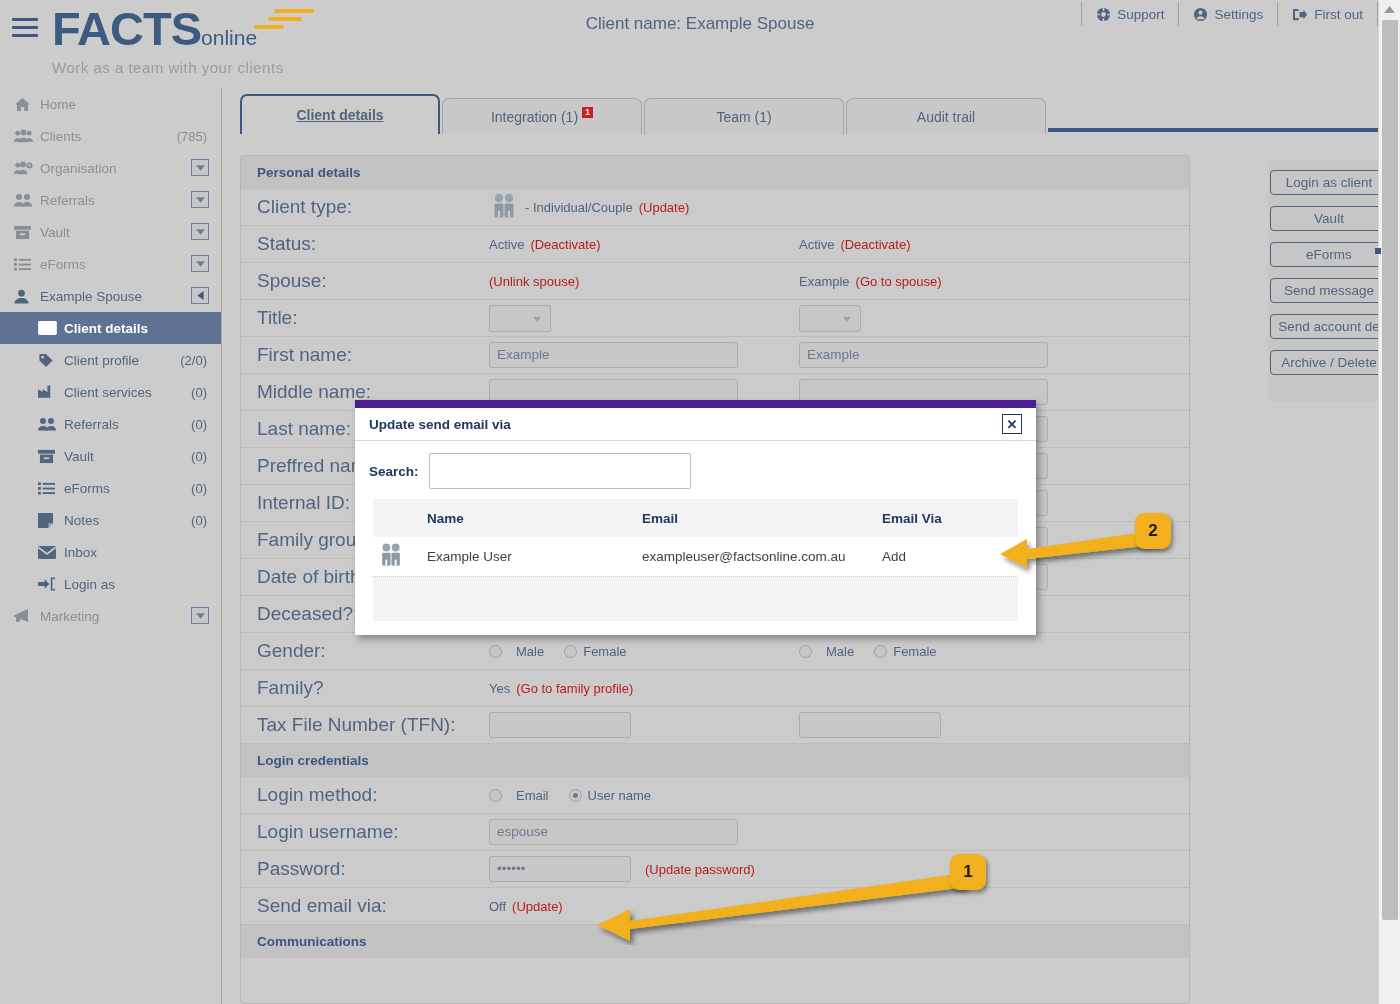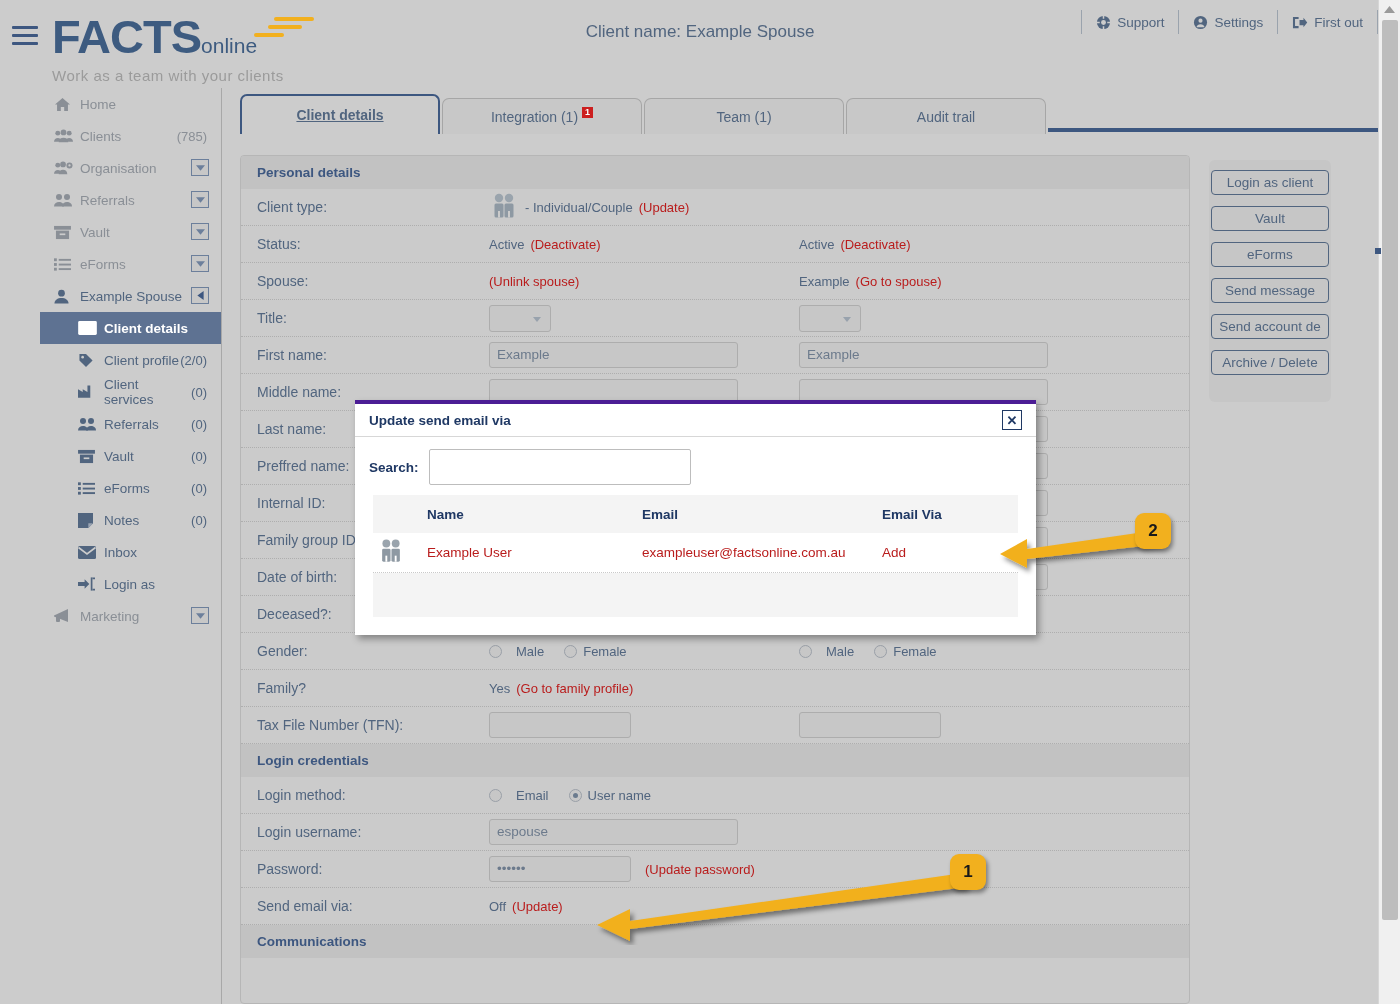--- a/index.html
+++ b/index.html
@@ -8,21 +8,21 @@
     width: 1400px; height: 1004px;
     overflow: hidden;
     background: #cccccc;
     font-family: "Liberation Sans", sans-serif;
     font-size: 13px;
     color: #51657f;
   }
   #app { position: relative; width: 1400px; height: 1004px; overflow: hidden; }
 
   
-  .topbar { position: absolute; left: 0; top: 8px; width: 1400px; height: 88px; background: #cccccc; }
+  .topbar { position: absolute; left: 0; top: 0; width: 1400px; height: 88px; background: #cccccc; }
   .hamburger { position: absolute; left: 12px; top: 18px; width: 26px; height: 22px; cursor: pointer; }
   .hamburger span { display: block; height: 3px; background: #3d5780; margin-bottom: 5px; border-radius: 1px; }
 
   .logo { position: absolute; left: 52px; top: 4px; width: 270px; height: 74px; }
   .logo .facts { font-family: "Liberation Sans", sans-serif; font-weight: bold; font-size: 47px;
                  letter-spacing: -1px; color: #3d5b80; line-height: 50px; }
   .logo .online { font-size: 21px; font-weight: normal; color: #3d5b80; letter-spacing: 0px; }
   .logo .tag { font-size: 15px; color: #9b9b9b; margin-top: -4px; letter-spacing: .5px; }
   .logo .dashes { position: absolute; right: 8px; top: 5px; width: 60px; height: 26px; }
   .logo .dashes i { display: block; height: 4px; background: #f2b01e; border-radius: 2px; margin-bottom: 4px; }
@@ -34,21 +34,21 @@
                   font-size: 17px; color: #51657f; }
 
   .toplinks { position: absolute; right: 22px; top: 0px; display: flex; align-items: center; height: 28px; }
   .toplink { display: flex; align-items: center; gap: 6px; padding: 0 14px; height: 24px;
              border-left: 1px solid #9aa3ad; color: #51657f; font-size: 13.5px; cursor: pointer; }
   .toplink:last-child { border-right: 1px solid #9aa3ad; }
   .toplink svg { display:block; }
 
   
   .sidebar { position: absolute; left: 0; top: 88px; width: 222px; height: 916px;
-             background: #cccccc; border-right: 1px solid #a8a8a8; overflow: hidden; padding-left: 40px; }
+             background: #cccccc; border-right: 1px solid #a8a8a8; overflow: hidden; }
   .nav-item { position: relative; display: flex; align-items: center; height: 32px;
               padding-left: 14px; cursor: pointer; color: #8a8f96; font-size: 13.5px; }
   .nav-item .ic { width: 26px; display: flex; align-items: center; }
   .nav-item .lbl { flex: 1; }
   .nav-item .cnt { margin-right: 14px; font-size: 13px; }
   .nav-item .caret { position: absolute; right: 12px; top: 7px; width: 18px; height: 17px;
                      border: 1px solid #6c7f9b; background: #c7c7c7; display:flex;
                      align-items:center; justify-content:center; }
   .nav-item.sub { padding-left: 38px; color: #51657f; }
   .nav-item.dark { color: #51657f; }
@@ -67,66 +67,66 @@
                 line-height:11px; padding:0 3px; margin-left:4px; vertical-align: top;
                 position: relative; top: -4px; }
   .tab-underline { position: absolute; left: 1048px; top: 128px; width: 330px; height: 4px; background: #3d5780; }
 
   
   .panel { position: absolute; left: 240px; top: 155px; width: 950px; height: 849px;
            background: #cbcbcb; border: 1px solid #b6b6b6; border-radius: 4px; overflow: hidden; }
   .section-head { background: #c2c2c2; padding: 9px 16px; font-weight: bold; color: #3d5780; font-size: 13.5px;}
   .row { display: flex; align-items: center; min-height: 37px; padding: 0 16px;
          border-bottom: 1px dotted #aeaeae; }
-  .row .lab { width: 232px; color: #51657f; font-size: 14px; flex-shrink: 0; }
+  .row .lab { width: 232px; color: #51657f; font-size: 19px; flex-shrink: 0; }
   .row .c1 { width: 310px; display: flex; align-items: center; gap: 6px; }
   .row .c2 { width: 310px; display: flex; align-items: center; gap: 6px; }
   .lnk { color: #b91c1c; cursor: pointer; }
   .txtin { height: 26px; width: 249px; background: #c7c7c7; border: 1px solid #adadad;
            border-radius: 3px; padding: 0 7px; color: #6c7a8c; font-size: 13.5px;
            line-height: 24px; }
   .txtin.small { width: 142px; }
   .sel { height: 27px; width: 62px; background: #c7c7c7; border: 1px solid #adadad; border-radius: 3px;
          position: relative; }
   .sel:after { content:""; position:absolute; right:9px; top:11px; border-left:4px solid transparent;
                border-right:4px solid transparent; border-top:5px solid #98a2ad; }
   .radio { width: 13px; height: 13px; border-radius: 50%; border: 1px solid #9aa0a8;
            background: #c7c7c7; display:inline-block; position: relative; }
   .radio.on:after { content:""; position:absolute; left:3px; top:3px; width:5px; height:5px;
                     border-radius:50%; background:#6b7b8e; }
   .chk { width: 14px; height: 14px; border: 1px solid #9aa0a8; background: #c7c7c7; display:inline-block; }
   .radlab { margin-right: 14px; margin-left: 8px; }
 
   
-  .actions { position: absolute; left: 1209px; top: 160px; width: 122px; padding: 10px 0 16px 0;
+  .actions { position: absolute; left: 1268px; top: 160px; width: 122px; padding: 10px 0 16px 0;
              background: #c6c6c6; border-radius: 6px; }
   .actbtn { display: block; width: 118px; margin: 0 auto 11px auto; height: 25px; line-height: 23px;
             text-align: center; border: 1px solid #51657f; border-radius: 4px;
             background: #c6c6c6; color: #51657f; font-size: 13.5px; white-space: nowrap;
             overflow: hidden; cursor: pointer; }
 
   
   .modal { position: absolute; left: 355px; top: 400px; width: 681px; height: 235px;
-           background: #ffffff; border-top: 4px solid #4c1d95; box-shadow: 3px 4px 7px rgba(0,0,0,.35); }
+           background: #ffffff; border-top: 8px solid #4c1d95; box-shadow: 3px 4px 7px rgba(0,0,0,.35); }
   .modal-head { height: 33px; display: flex; align-items: center; padding: 0 14px;
                 border-bottom: 1px solid #d7d7d7; }
   .modal-title { font-weight: bold; color: #1f3864; font-size: 13.5px; flex: 1; }
   .modal-close { width: 20px; height: 20px; border: 1px solid #1f3864; display: flex;
                  align-items: center; justify-content: center; color: #1f3864; font-size: 13px;
                  font-weight: bold; cursor: pointer; line-height: 1; }
   .modal-search { display: flex; align-items: center; padding: 12px 14px 10px 14px; gap: 10px; }
   .modal-search .slab { font-weight: bold; color: #1f3864; font-size: 13.5px; }
   .modal-search input { width: 262px; height: 36px; border: 1px solid #bdbdbd; background: #fff;
                         border-radius: 2px; outline: none; padding: 0 8px; font-size: 13.5px;
                         font-family: "Liberation Sans", sans-serif; }
   .mtable { width: 645px; margin: 0 auto; }
   .mthead { display: flex; background: #f4f4f4; height: 38px; align-items: center; }
   .mthead div { font-weight: bold; color: #1f3864; font-size: 13.5px; }
   .mtrow { display: flex; height: 40px; align-items: center; border-bottom: 1px dotted #c9c9c9; }
-  .mtrow div { color: #b91c1c; font-size: 13.5px; }
+  .mtrow div { color: #404040; font-size: 13.5px; }
   .c-icon { width: 54px; padding-left: 4px; }
   .c-name { width: 215px; }
   .c-email { width: 240px; }
   .c-via { width: 120px; text-align: left; }
   .mtfoot { height: 44px; background: #f4f4f4; margin: 0 auto; width: 645px; }
 
   
   .anno { position: absolute; pointer-events: none; }
   .anno-badge { position: absolute; width: 36px; height: 36px; background: #f2b01e;
                 border-radius: 9px; color: #1a1a1a; font-size: 17px; font-weight: bold;

